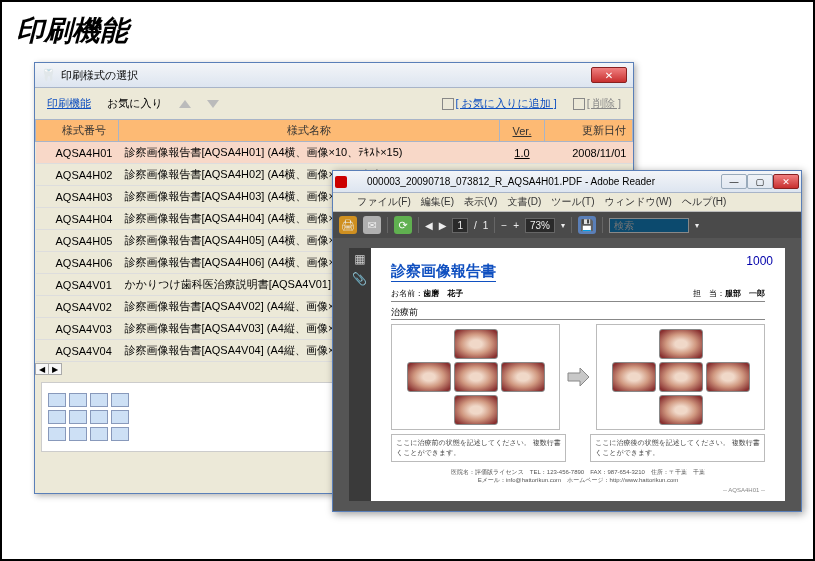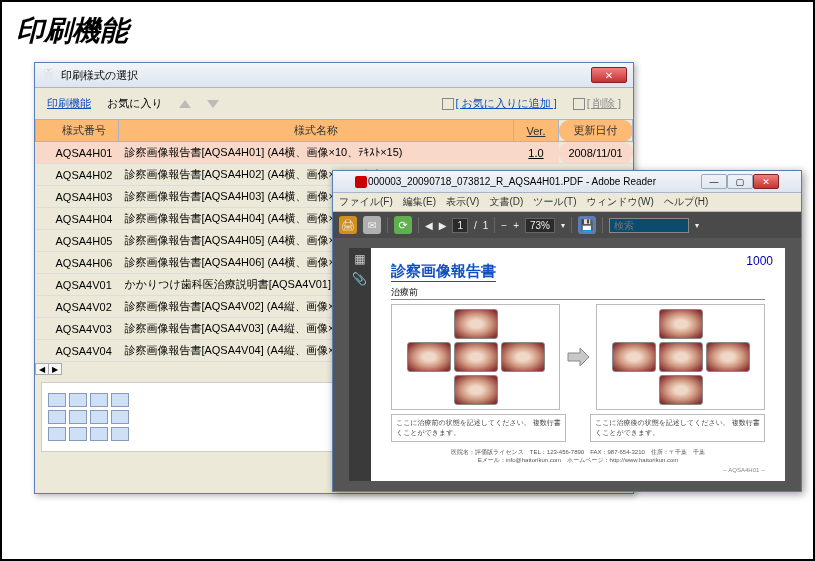--- a/index.html
+++ b/index.html
@@ -19,38 +19,38 @@
   .link-fav { margin-left: auto; color: #1050c0; text-decoration: underline; cursor: pointer; }
   .link-del { color: #888; text-decoration: underline; }
   .icon-sq { display: inline-block; width: 12px; height: 12px; border: 1px solid #888; margin-right: 2px; vertical-align: middle; }
   
   .tbl { width: 100%; border-collapse: collapse; font-size: 11px; }
   .tbl th { background: #fdba74; border: 1px solid #a8b4c8; padding: 3px 6px; font-weight: normal; color: #333; }
   .tbl td { border-bottom: 1px solid #ddd; padding: 3px 6px; white-space: nowrap; }
   .tbl tr.sel td { background: #f8d8c8; }
   .tbl .col-id { width: 80px; padding-left: 20px; }
   .tbl .col-ver { width: 45px; text-align: center; text-decoration: underline; }
-  .tbl .col-date { width: 74px; text-align: center; border-radius: 11px; }
+  .tbl .col-date { width: 88px; text-align: right; }
   .scrollhint { height: 14px; background: #ece9d8; display: flex; align-items: center; }
   .scrollhint .arrows { border: 1px solid #aaa; background: #f8f8f8; width: 14px; height: 12px; display: inline-flex; align-items: center; justify-content: center; font-size: 8px; }
   
   .preview-area { background: #fff; height: 70px; margin: 6px; border: 1px solid #ccc; padding: 6px; display: flex; align-items: center; }
   .blueprint { display: grid; grid-template-columns: repeat(4, 18px); grid-template-rows: repeat(3, 14px); gap: 3px; }
   .blueprint div { background: #cde0f5; border: 1px solid #89b; }
   .win1-footer { padding: 6px 10px; display: flex; justify-content: flex-end; gap: 6px; }
   .btn { background: linear-gradient(to bottom,#fdfdfd,#e2e2e2); border: 1px solid #888; padding: 3px 20px; font-size: 11px; cursor: pointer; border-radius: 3px; }
 
   
   .win2 { position: absolute; left: 330px; top: 168px; width: 470px; background: #ece9d8; border: 1px solid #5a7fb8; box-shadow: 2px 2px 8px rgba(0,0,0,0.4); font-size: 10px; }
-  .win2-titlebar { background: linear-gradient(to bottom,#f3f5f8,#dde5f0); padding: 3px 22px; display: flex; align-items: center; gap: 1px; border-bottom: 1px solid #a8b4c8; }
+  .win2-titlebar { background: linear-gradient(to bottom,#f3f5f8,#dde5f0); padding: 3px 2px; display: flex; align-items: center; gap: 20px; border-bottom: 1px solid #a8b4c8; }
   .win2-titlebar .pdf-icon { width: 12px; height: 12px; background: #c00; display: inline-block; border-radius: 2px; }
   .win2-winbtns { margin-left: auto; display: flex; gap: 0; }
   .win2-winbtns span { width: 26px; height: 15px; border: 1px solid #9ab; border-radius: 2px; display: flex; align-items: center; justify-content: center; font-size: 9px; cursor: pointer; }
   .win2-winbtns span:last-child { background: linear-gradient(to bottom,#f08080,#c83030); color: #fff; border-color: #882020; }
-  .win2-menubar { background: #ece9d8; padding: 2px 6px; display: flex; gap: 10px; border-bottom: 1px solid #bbb; color: #333; }
+  .win2-menubar { background: #ece9d8; padding: 2px 24px; display: flex; gap: 10px; border-bottom: 1px solid #bbb; color: #333; }
   .win2-toolbar { background: #4a4a4a; padding: 4px 6px; display: flex; align-items: center; gap: 6px; color: #eee; }
   .tb-icon { width: 18px; height: 18px; border-radius: 3px; display: flex; align-items: center; justify-content: center; font-size: 11px; cursor: pointer; }
   .tb-print { background: #d09020; }
   .tb-mail { background: #b0b0b0; }
   .tb-green { background: #60b050; color: #fff; }
   .tb-save { background: #5a7fb8; color: #fff; }
   .tb-sep { width: 1px; height: 16px; background: #666; }
   .tb-page { background: #2a2a2a; border: 1px solid #666; padding: 1px 4px; color: #eee; font-size: 10px; }
   .tb-zoom { background: #2a2a2a; border: 1px solid #666; padding: 1px 4px; color: #eee; font-size: 10px; }
   .tb-search { background: #0c4a6e; border: 1px solid #888; color: #999; width: 80px; padding: 1px 4px; font-size: 10px; }
@@ -234,20 +234,24 @@
     <span style="font-size:8px">▾</span>
   </div>
   <div class="pdf-body">
     <div class="pdf-sidebar">
       <span>▦</span>
       <span>📎</span>
     </div>
     <div class="pdf-page">
       <div class="pdf-num">1000</div>
       <div class="report-title">診察画像報告書</div>
+      <div class="patient-row">
+        <div><span>お名前：</span><b>歯磨　花子</b></div>
+        <div><span>担　当：</span><b>服部　一郎</b></div>
+      </div>
       <div class="section-hdrs">
         <div>治療前</div>
       </div>
       <div class="photo-cols">
         <div class="photos">
           <div class="photo-grid">
             <div class="photo-row">
                 <div class="tooth-img"></div>
               </div>
             <div class="photo-row">

